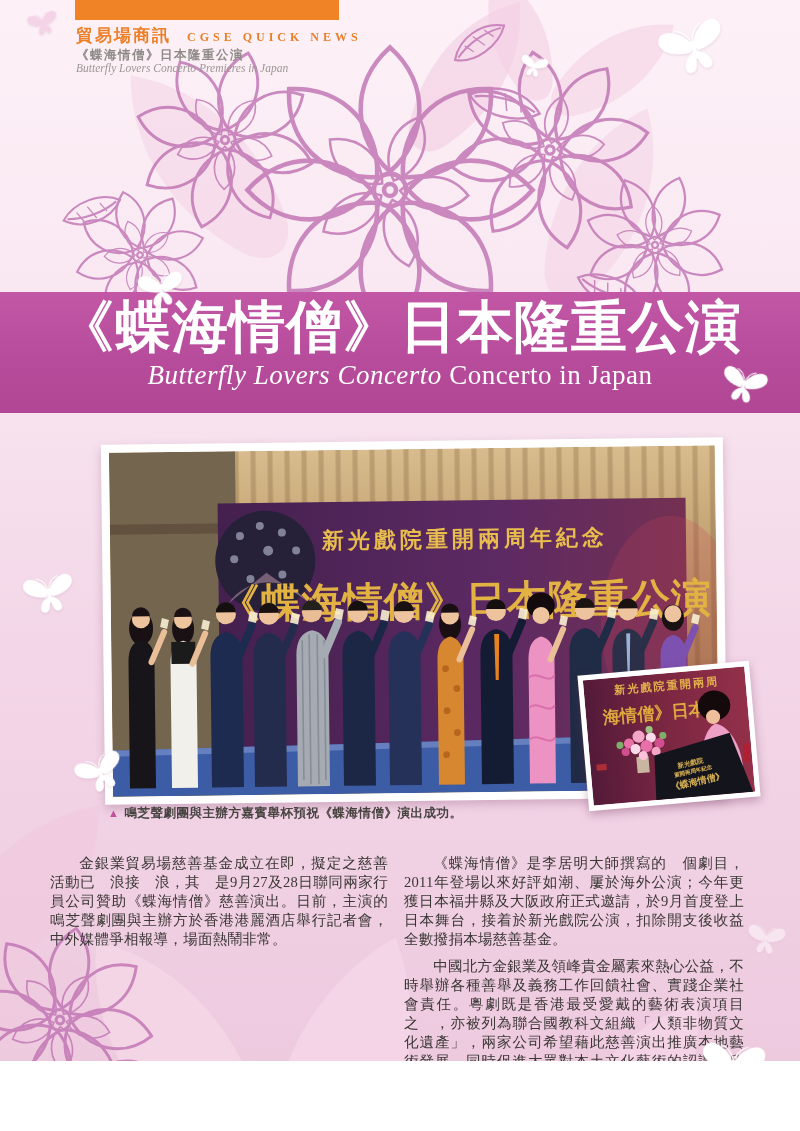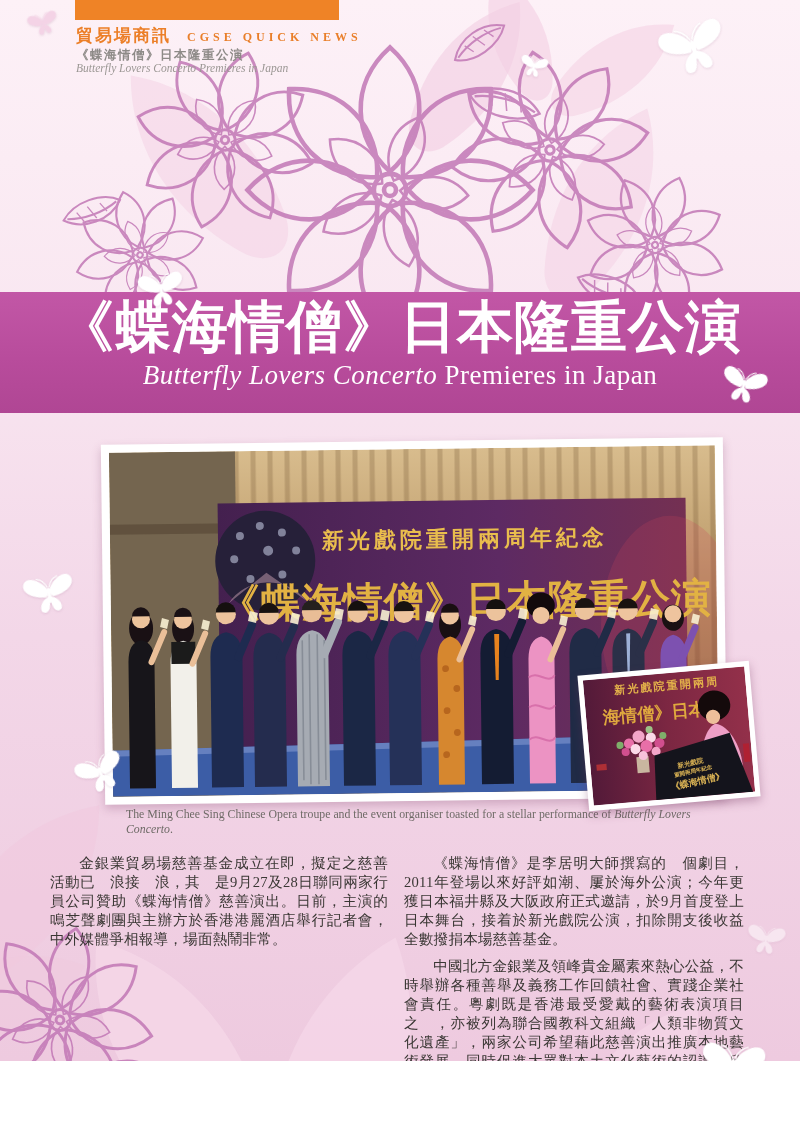--- a/index.html
+++ b/index.html
@@ -133,21 +133,21 @@
   <div class="masthead">
     <span class="zh">貿易場商訊</span>
     <span class="en">CGSE QUICK NEWS</span>
   </div>
   <div class="head-art-zh">《蝶海情僧》日本隆重公演</div>
   <div class="head-art-en">Butterfly Lovers Concerto Premieres in Japan</div>
 
   <section class="banner">
     <h1 class="banner-title">《蝶海情僧》日本隆重公演</h1>
     <div class="banner-sub">
-      <span class="it">Butterfly Lovers Concerto</span><span> Premieres in Japan</span>
+      <span class="it">Butterfly Lovers Concerto</span><span> Concerto in Japan</span>
     </div>
   </section>
 
   <figure class="photo-main" style="margin:0">
     <svg viewBox="0 0 606 344" width="606" height="344">
       <defs>
         <linearGradient id="gcurt" x1="0" y1="0" x2="0" y2="1">
           <stop offset="0" stop-color="#d8bc8d"></stop>
             <stop offset="0.5" stop-color="#b3905f"></stop>
             <stop offset="1" stop-color="#8e6f47"></stop>
@@ -350,22 +350,22 @@
           <text x="101" y="100" font-size="5.5">重開兩周年紀念</text>
           <text x="103" y="112" font-size="9">《蝶海情僧》</text>
         </g>
       </g>
       <rect x="6" y="84" width="10" height="6" fill="#c23434" opacity=".8"></rect>
       <rect x="152" y="76" width="6" height="18" fill="#b32030" opacity=".9"></rect>
     </svg>
   </figure>
 
   <div class="caption">
-    <div class="caption-en">
-      <span>The Ming Chee Sing Chinese Opera troupe and the event organiser toasted for a stellar performance of </span><span class="it">Butterfly Lovers Concerto</span><span>.</span>
+    <div class="caption-zh">
+      <span class="marker">▲</span><span>鳴芝聲劇團與主辦方嘉賓舉杯預祝《蝶海情僧》演出成功。</span>
     </div>
   </div>
 
   <div class="col col-left">
     <p>金銀業貿易場慈善基金成立在即，擬定之慈善活動已　浪接　浪，其　是9月27及28日聯同兩家行員公司贊助《蝶海情僧》慈善演出。日前，主演的鳴芝聲劇團與主辦方於香港港麗酒店舉行記者會，中外媒體爭相報導，場面熱鬧非常。</p>
   </div>
   <div class="col col-right">
     <p>《蝶海情僧》是李居明大師撰寫的　個劇目，2011年登場以來好評如潮、屢於海外公演；今年更獲日本福井縣及大阪政府正式邀請，於9月首度登上日本舞台，接着於新光戲院公演，扣除開支後收益全數撥捐本場慈善基金。</p>
     <p>中國北方金銀業及領峰貴金屬素來熱心公益，不時舉辦各種善舉及義務工作回饋社會、實踐企業社會責任。粵劇既是香港最受愛戴的藝術表演項目之　，亦被列為聯合國教科文組織「人類非物質文化遺產」，兩家公司希望藉此慈善演出推廣本地藝術發展，同時促進大眾對本土文化藝術的認識與欣賞。</p>
   </div>

